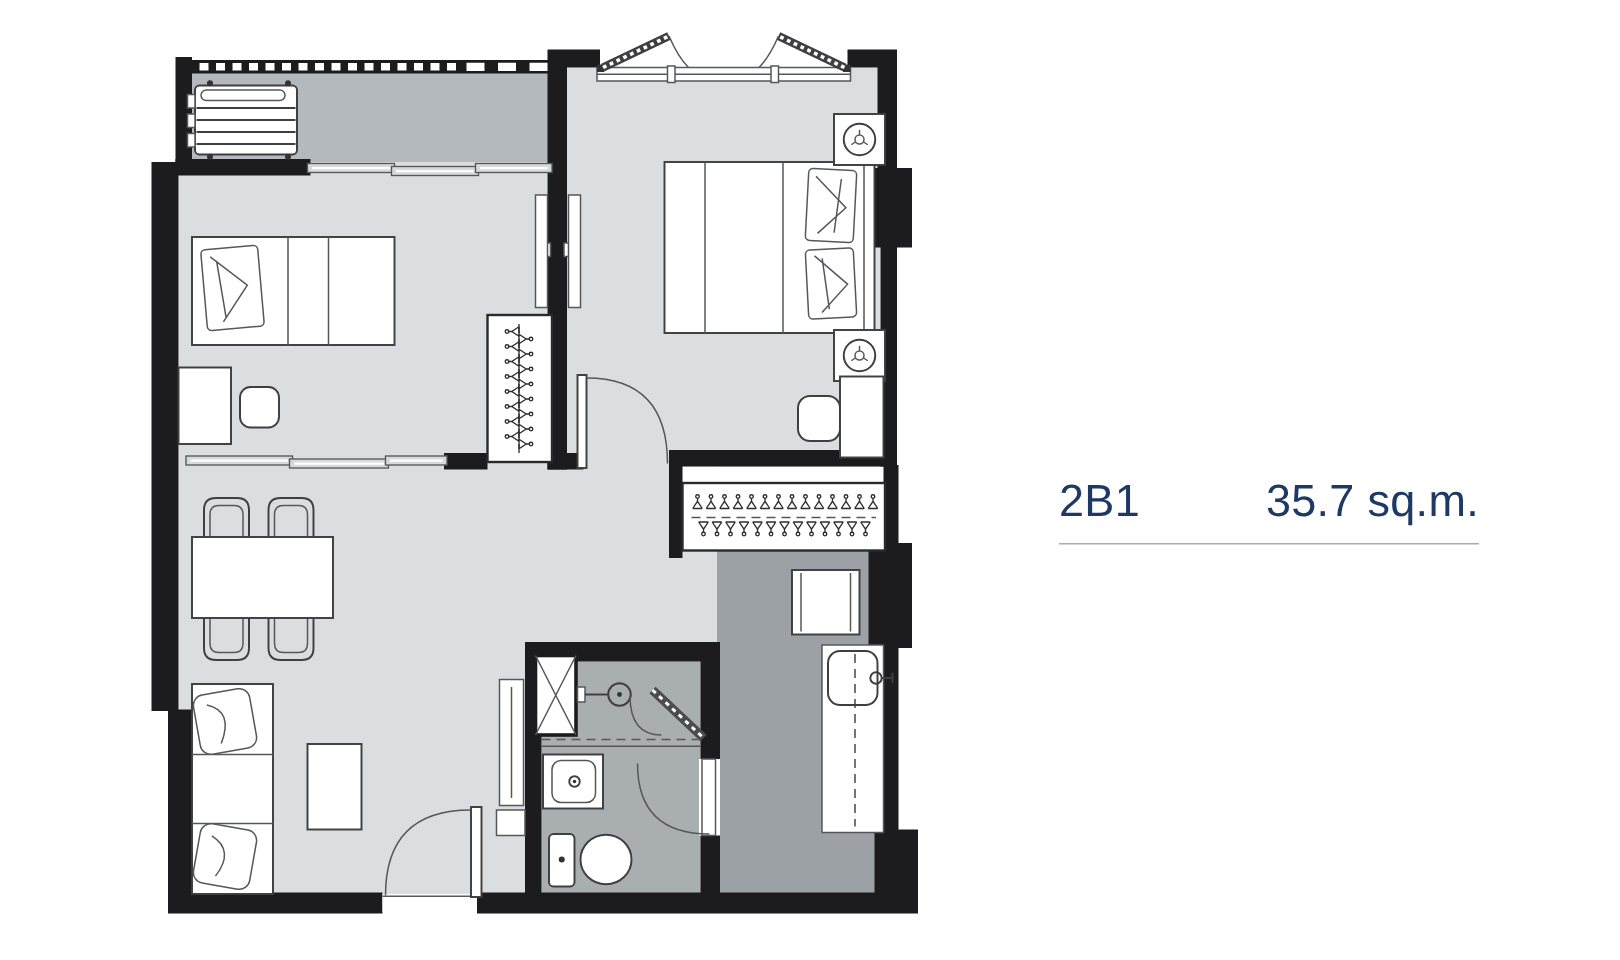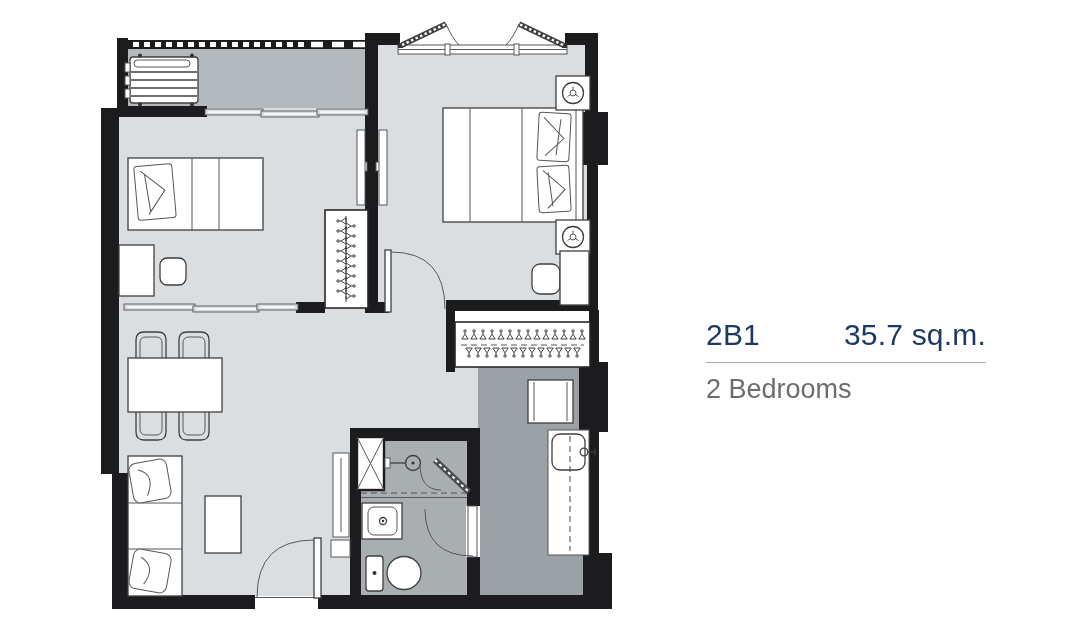--- a/index.html
+++ b/index.html
@@ -320,16 +320,15 @@
       <line x1="595" y1="448.5" x2="595" y2="455.5" class="lnD"></line>
     </g>
   </svg>
 
   <div class="info">
     <div class="info-top">
       <span>2B1</span>
       <span>35.7 sq.m.</span>
     </div>
     <div class="info-div"></div>
-    <div class="info-type">2 Bedrooms</div>
   </div>
 
 </div>
 
 </body></html>

